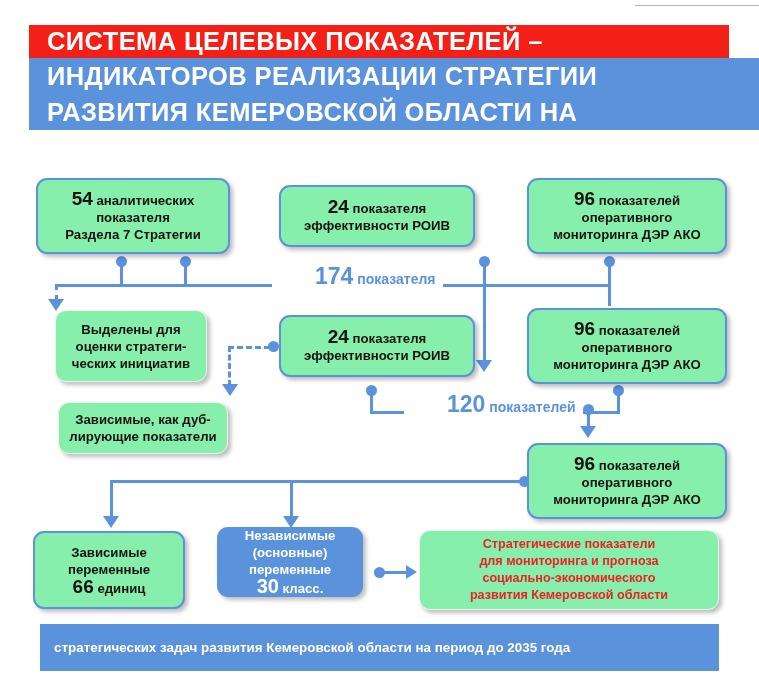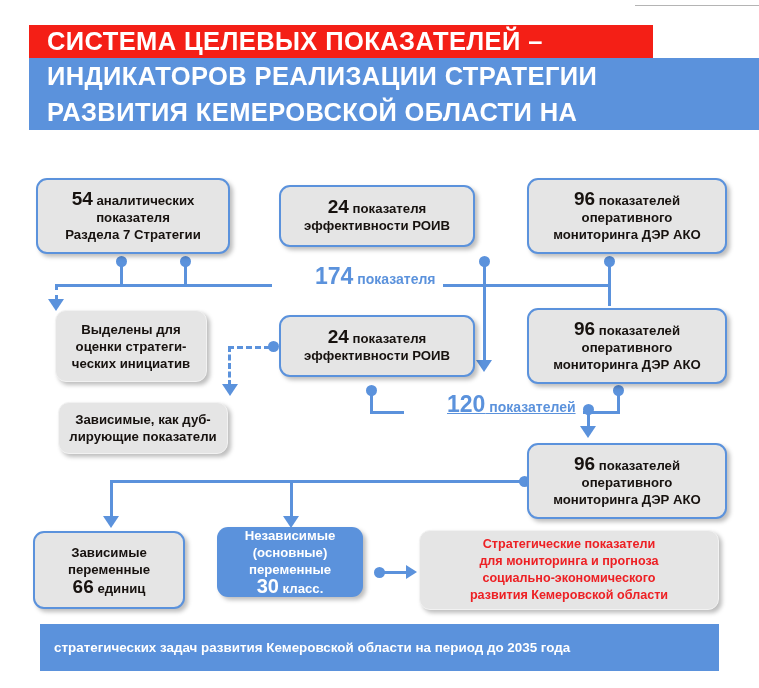--- a/index.html
+++ b/index.html
@@ -23,37 +23,37 @@
     color:#ffffff;
     font-weight:bold;
     letter-spacing:.4px;
     white-space:nowrap;
     display:flex;align-items:center;
     font-size:25.5px;
     padding-left:18px;
     box-sizing:border-box;
   }
   .title-red{
-    left:29px;top:25px;width:624px;height:33px;
+    left:29px;top:25px;width:700px;height:33px;
     background:#f41f16;
   }
   .title-blue1{
     left:29px;top:58px;width:760px;height:36px;
     background:#5b92dc;
   }
   .title-blue2{
     left:29px;top:94px;width:760px;height:36px;
     background:#5b92dc;
   }
 
   
   .node{
     position:absolute;
     box-sizing:border-box;
-    background:#e5e5e5;
+    background:#86efac;
     border-radius:11px;
     display:flex;
     align-items:center;
     justify-content:center;
     text-align:center;
     color:#17120f;
     font-weight:bold;
     font-size:13.2px;
     line-height:17px;
     box-shadow:3px 3px 4px rgba(0,0,0,.26);
@@ -212,21 +212,21 @@
   </div>
 
   <div class="dot" style="left:366px;top:385px;"></div>
   <div class="ln v" style="left:370px;top:390px;height:22px;"></div>
 
   <div class="dot" style="left:613px;top:385px;"></div>
   <div class="ln v" style="left:617px;top:390px;height:22px;"></div>
 
   <div class="ln h" style="left:370px;top:411px;width:250px;"></div>
 
-  <div class="conn-label" style="left:404px;top:391px;text-decoration:underline;">
+  <div class="conn-label" style="left:404px;top:391px;">
     <span class="num">120</span><span> показателей</span>
   </div>
 
   <div class="dot" style="left:583px;top:404px;"></div>
   <div class="ln v" style="left:587px;top:411px;height:17px;"></div>
   <div class="arrow-d" style="left:580px;top:426px;"></div>
 
   <div class="node plain" style="left:58px;top:402px;width:170px;height:52px;">
     <div>
       <span>Зависимые, как дуб-</span><br>

